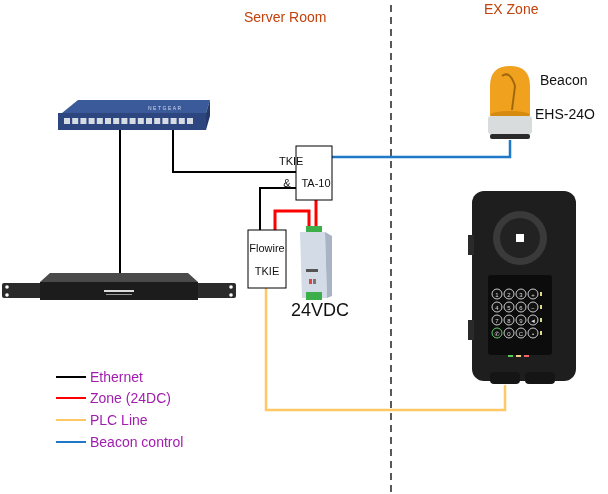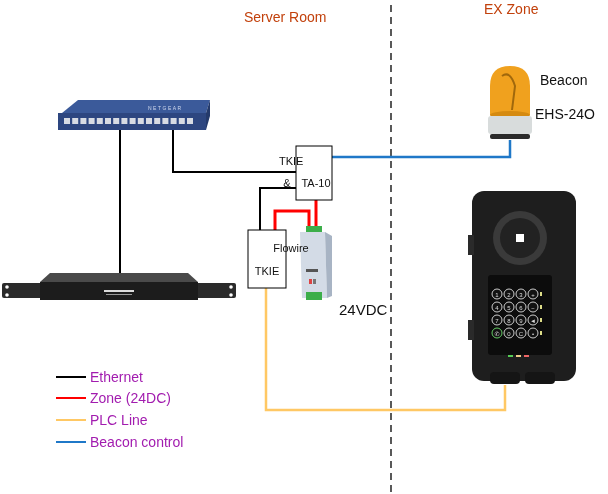--- a/index.html
+++ b/index.html
@@ -151,24 +151,24 @@
   <line x1="56" y1="420" x2="86" y2="420" stroke="#ffc864" stroke-width="2"></line>
   <line x1="56" y1="442" x2="86" y2="442" stroke="#1f78c8" stroke-width="2"></line>
 </svg>
 
 <div class="abs zone-label" style="left:244px; top:9px;">Server Room</div>
 <div class="abs zone-label" style="left:484px; top:1px;">EX Zone</div>
 
 <div class="abs box-label" style="left:279px; top:150px; width:16px;">TKIE &amp;</div>
 <div class="abs box-label" style="left:296px; top:172px; width:40px;">TA-10</div>
 
-<div class="abs box-label" style="left:248px; top:237px; width:38px;padding-left:24px;">Flowire</div>
+<div class="abs box-label" style="left:248px; top:237px; width:38px;">Flowire</div>
 <div class="abs box-label" style="left:248px; top:260px; width:38px;">TKIE</div>
 
-<div class="abs dev-label" style="left:291px; top:300px; font-size:15px;margin-left:48px;">24VDC</div>
+<div class="abs dev-label" style="left:291px; top:300px; font-size:18px;">24VDC</div>
 
 <div class="abs dev-label" style="left:540px; top:70px;">Beacon</div>
 <div class="abs dev-label" style="left:535px; top:104px;">EHS-24O</div>
 
 <div class="legend-row" style="top:367px; left:90px;">
   <span class="legend-text">Ethernet</span>
 </div>
 <div class="legend-row" style="top:388px; left:90px;">
   <span class="legend-text">Zone (24DC)</span>
 </div>

